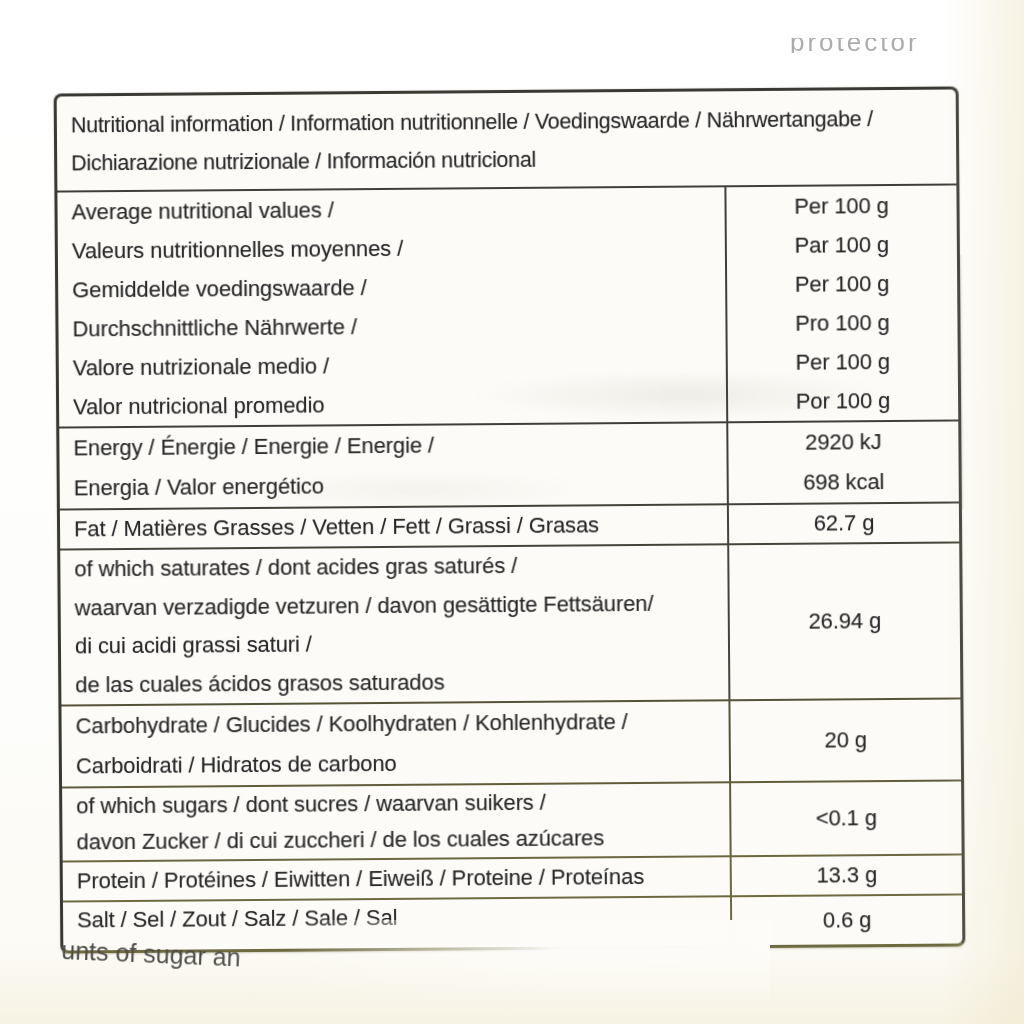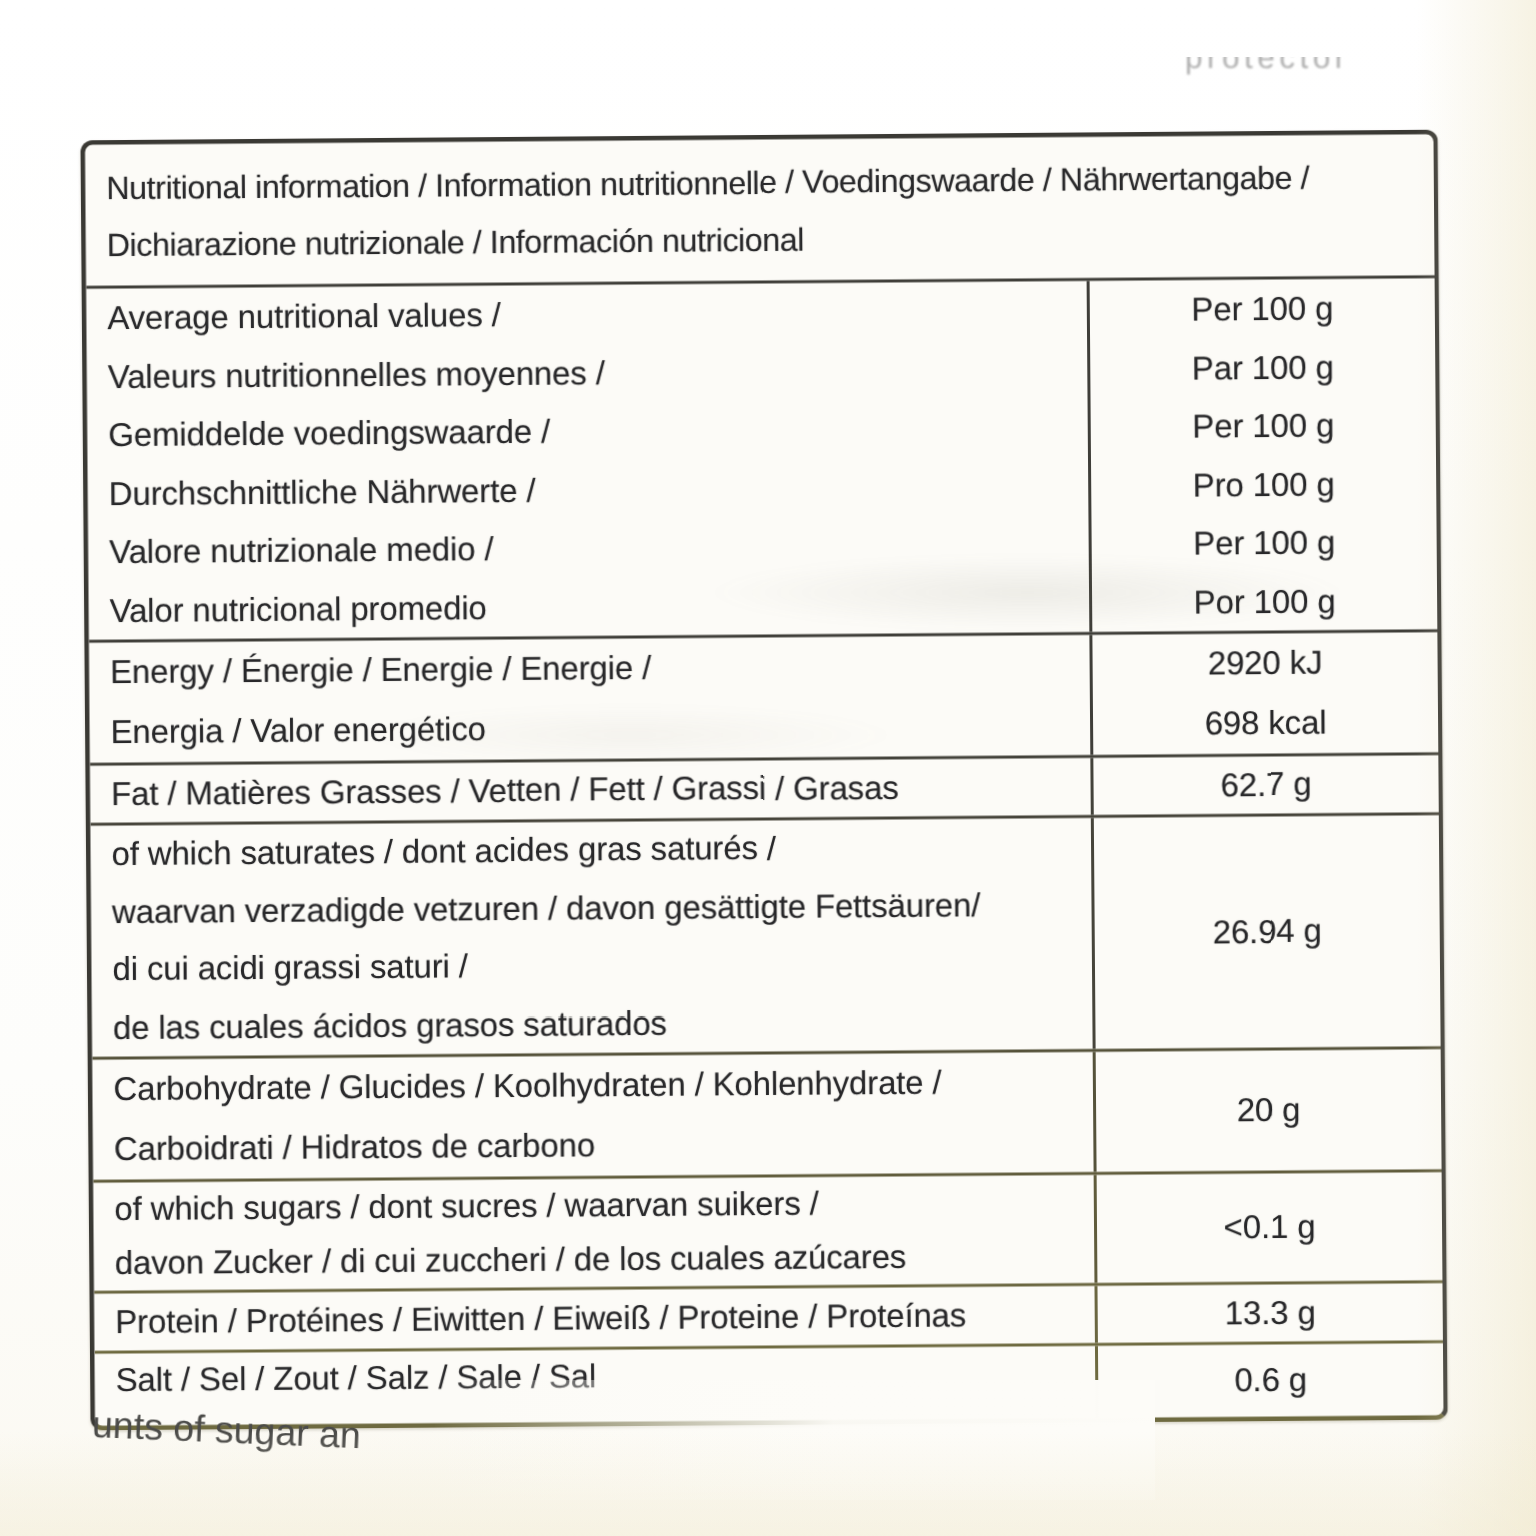--- a/index.html
+++ b/index.html
@@ -13,21 +13,21 @@
   .photo { position:absolute; inset:0; background:linear-gradient(180deg,#ffffff 0%,#fdfdfb 70%,#fbf9f2 100%); }
 
   
   .tint-right { position:absolute; right:0; top:0; width:80px; height:100%;
     background:linear-gradient(to right, rgba(240,233,205,0), rgba(238,230,200,0.5)); pointer-events:none; }
   .tint-bottom { position:absolute; left:0; bottom:0; width:100%; height:70px;
     background:linear-gradient(to bottom, rgba(242,236,212,0), rgba(240,233,206,0.45)); pointer-events:none; }
 
   
   .top-frag { position:absolute; left:790px; top:38px; width:190px; height:15px; overflow:hidden; }
-  .top-frag span { display:block; margin-top:-11px; font-size:21px; letter-spacing:3px;
+  .top-frag span { display:block; margin-top:-11px; font-size:26px; letter-spacing:3px;
     color:rgba(70,70,70,0.45); filter:blur(0.6px); }
 
   
   .ntable {
     position:absolute; left:57px; top:90px; width:905px; height:860px;
     background:#fcfbf7;
     border:3px solid #3a3934;
     border-bottom-color:#6e6a40;
     border-radius:8px;
     transform:rotate(-0.45deg);

